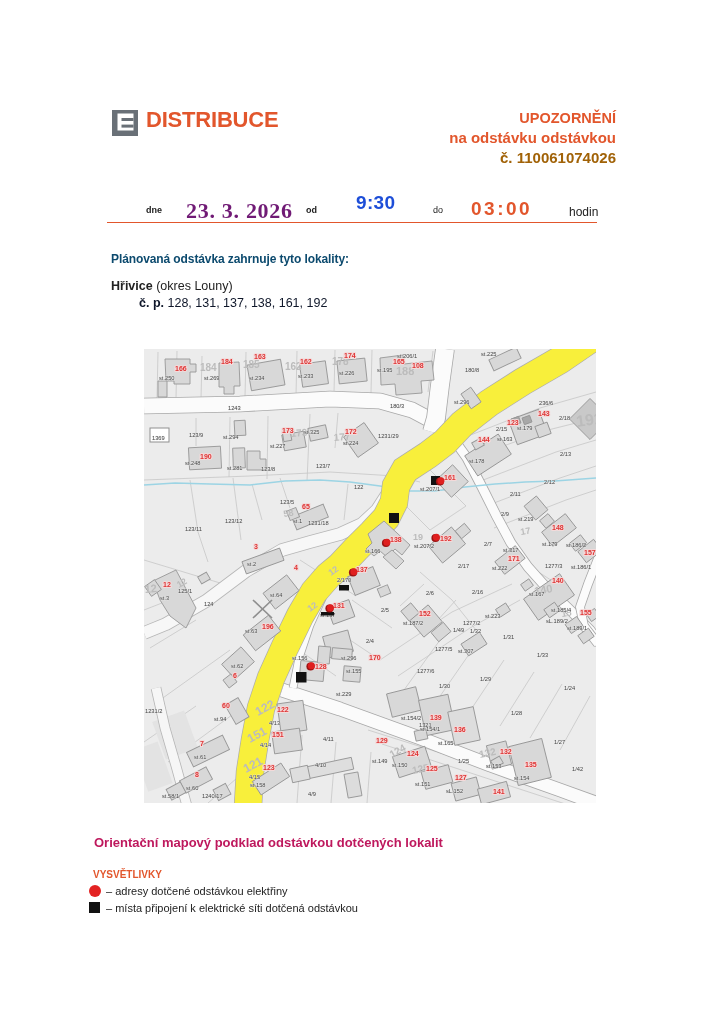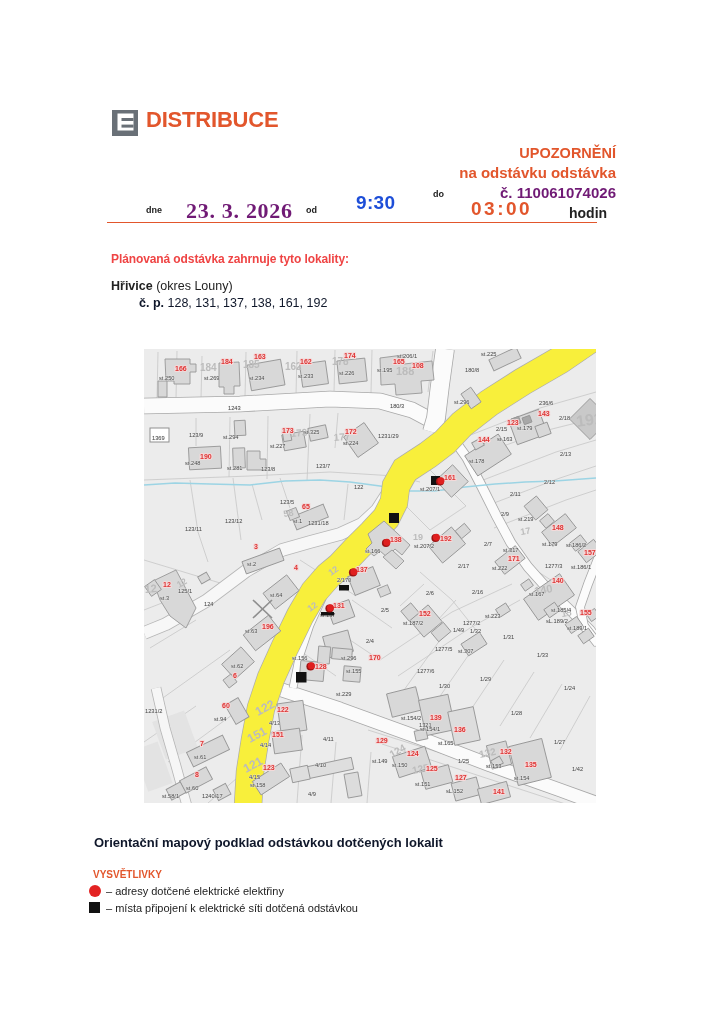--- a/index.html
+++ b/index.html
@@ -12,39 +12,39 @@
 <div class="abs" style="left:112px;top:110px;width:26px;height:26px;background:#697077;">
 <svg width="26" height="26" viewBox="0 0 26 26">
 <rect x="5.5" y="3.5" width="16" height="17" fill="#ffffff"></rect>
 <rect x="9.5" y="8" width="12" height="3" fill="#697077"></rect>
 <rect x="9.5" y="14.6" width="12" height="3" fill="#697077"></rect>
 </svg>
 </div>
 
 <div class="abs" style="left:146px;top:107px;font-size:22px;font-weight:bold;color:#e2562c;letter-spacing:-0.2px;">DISTRIBUCE</div>
 
-<div class="abs" style="left:316px;top:109px;width:300px;text-align:right;font-size:14.5px;font-weight:bold;color:#e2562c;line-height:19px;margin-top:35px;">UPOZORNĚNÍ<br><span style="font-size:15px;">na odstávku odstávka</span><br><span style="color:#701a75;font-size:15px;">č. 110061074026</span></div>
+<div class="abs" style="left:316px;top:109px;width:300px;text-align:right;font-size:14.5px;font-weight:bold;color:#e2562c;line-height:19px;">UPOZORNĚNÍ<br><span style="font-size:15px;">na odstávku odstávkou</span><br><span style="color:#a16207;font-size:15px;">č. 110061074026</span></div>
 
 <div class="abs" style="left:146px;top:205px;font-size:9px;font-weight:bold;color:#222;text-align:center;">dne</div>
 
 <div class="abs" style="left:186px;top:198px;font-size:22px;font-weight:bold;color:#701a75;letter-spacing:0.7px;font-family:Liberation Serif, serif;">23. 3. 2026</div>
 
 <div class="abs" style="left:306px;top:205px;font-size:9px;font-weight:bold;color:#222;text-align:center;">od</div>
 
 <div class="abs" style="left:356px;top:192px;font-size:19px;font-weight:bold;color:#1d4ed8;letter-spacing:0.35px;">9:30</div>
 
-<div class="abs" style="left:433px;top:189px;font-size:9px;font-weight:bold;color:#222;">do</div>
+<div class="abs" style="left:433px;top:205px;font-size:9px;font-weight:normal;color:#222;">do</div>
 
 <div class="abs" style="left:471px;top:198px;font-size:19px;font-weight:bold;color:#e2562c;letter-spacing:2.5px;">03:00</div>
 
-<div class="abs" style="left:548px;top:205px;font-size:14px;font-weight:bold;color:#222;padding-left:21px;">hodin</div>
+<div class="abs" style="left:548px;top:205px;font-size:12px;font-weight:normal;color:#222;padding-left:21px;">hodin</div>
 
 <div class="abs" style="left:107px;top:221.5px;width:490px;height:1.7px;background:#e2562c;"></div>
 
-<div class="abs" style="left:111px;top:252px;font-size:12px;letter-spacing:-0.1px;font-weight:bold;color:#ef4444;">Plánovaná odstávka zahrnuje tyto lokality:</div>
+<div class="abs" style="left:111px;top:252px;font-size:12px;letter-spacing:-0.1px;font-weight:bold;color:#0c4a6e;">Plánovaná odstávka zahrnuje tyto lokality:</div>
 
 <div class="abs" style="left:111px;top:279px;font-size:12.5px;color:#222;"><b>Hřivice</b> (okres Louny)</div>
 
 <div class="abs" style="left:139px;top:296px;font-size:12.5px;color:#0f172a;"><b>č. p.</b> 128, 131, 137, 138, 161, 192</div>
 
 <div class="abs" style="left:144px;top:349px;width:452px;height:474px;overflow:hidden;">
 <svg width="452" height="454" viewBox="0 0 452 454" font-family="Liberation Sans, sans-serif">
 <rect x="0" y="0" width="452" height="454" fill="#ececec"></rect>
 
 <polyline points="14,3 13,49" fill="none" stroke="#c6c6c6" stroke-width="0.8"></polyline>
@@ -523,23 +523,23 @@
 <circle cx="209.9" cy="222.7" r="3.5" fill="#df1f1f"></circle>
 
 <circle cx="185.5" cy="259.5" r="4.1" fill="#9c1313"></circle>
 <circle cx="186.4" cy="258.7" r="3.5" fill="#df1f1f"></circle>
 
 <circle cx="166.5" cy="317.5" r="4.1" fill="#9c1313"></circle>
 <circle cx="167.4" cy="316.7" r="3.5" fill="#df1f1f"></circle>
 </svg>
 </div>
 
-<div class="abs" style="left:94px;top:834.5px;font-size:13px;font-weight:bold;color:#0f172a;">Orientační mapový podklad odstávkou dotčených lokalit</div>
+<div class="abs" style="left:94px;top:834.5px;font-size:13px;font-weight:bold;color:#be185d;">Orientační mapový podklad odstávkou dotčených lokalit</div>
 
 <div class="abs" style="left:93px;top:869px;font-size:10px;font-weight:bold;color:#e2562c;">VYSVĚTLIVKY</div>
 
 <div class="abs" style="left:89px;top:885px;width:12px;height:12px;border-radius:50%;background:#e32222;"></div>
 
-<div class="abs" style="left:106px;top:885px;font-size:11px;color:#222;">– adresy dotčené elektrické elektřiny</div>
+<div class="abs" style="left:106px;top:885px;font-size:11px;color:#222;">– adresy dotčené odstávkou elektřiny</div>
 
 <div class="abs" style="left:89px;top:902px;width:11px;height:11px;background:#111;"></div>
 
 <div class="abs" style="left:106px;top:902px;font-size:11px;color:#222;">– místa připojení k elektrické síti dotčená odstávkou</div>
 
 </body></html>

